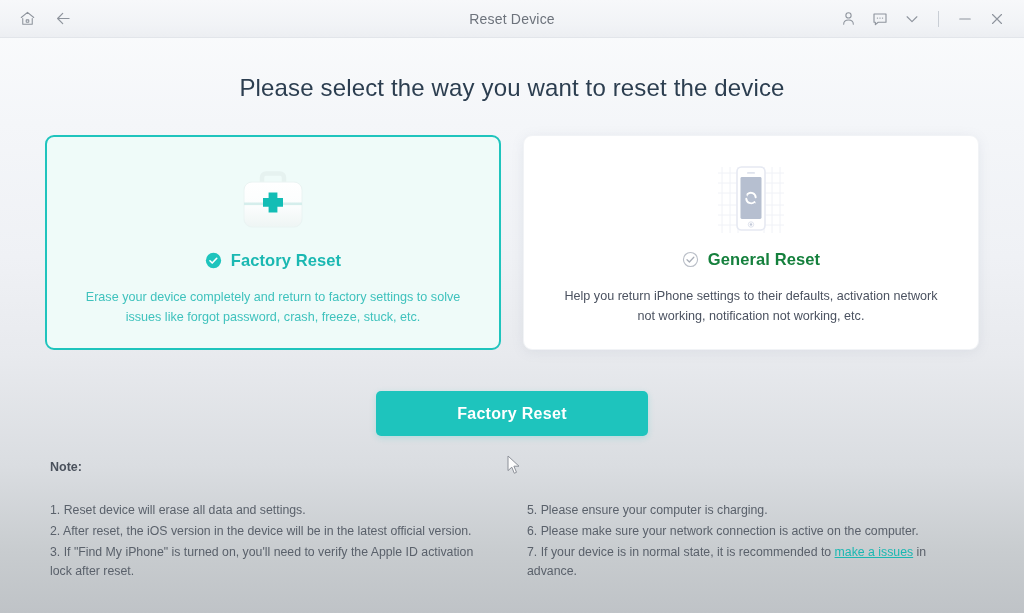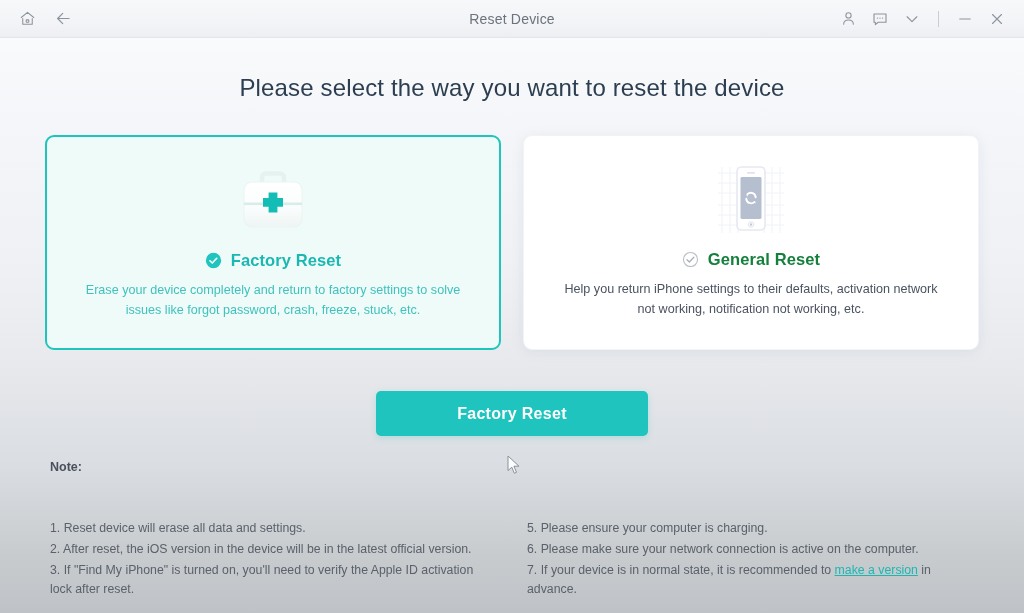--- a/index.html
+++ b/index.html
@@ -118,21 +118,21 @@
     font-size: 16.5px;
     font-weight: bold;
     letter-spacing: .1px;
   }
   .card.selected .card-title { color: #1bb8b2; }
   .card.unselected .card-title { color: #15803d; }
 
   .check-circle { width: 17px; height: 17px; display: block; }
 
   .card-desc {
-    margin-top: 11px;
+    margin-top: 18px;
     text-align: center;
     font-size: 12.6px;
     line-height: 1.55;
     width: 380px;
   }
   .card.selected .card-desc { color: #3fc2bd; }
   .card.unselected .card-desc { color: #4b5260; }
 
   
   .btn-wrap { display: flex; justify-content: center; margin-top: 41px; }
@@ -153,21 +153,21 @@
 
   
   .notes {
     margin-top: 24px;
     padding: 0 50px;
   }
   .notes-title {
     font-size: 12.5px;
     font-weight: bold;
     color: #4a515c;
-    margin-bottom: 18px;
+    margin-bottom: 0;
   }
   .notes-cols {
     display: flex;
     gap: 30px;
   }
   .notes-col { width: 470px; margin-top: 27px; }
   .note-line {
     font-size: 12.3px;
     color: #5a616b;
     line-height: 1.55;
@@ -338,21 +338,21 @@
     <div class="notes-col">
       <div class="note-line">1. Reset device will erase all data and settings.</div>
       <div class="note-line">2. After reset, the iOS version in the device will be in the latest official version.</div>
       <div class="note-line">3. If "Find My iPhone" is turned on, you'll need to verify the Apple ID activation lock after reset.</div>
     </div>
 
     <div class="notes-col">
       <div class="note-line">5. Please ensure your computer is charging.</div>
       <div class="note-line">6. Please make sure your network connection is active on the computer.</div>
       <div class="note-line">
-        <span>7. If your device is in normal state, it is recommended to </span><a class="note-link">make a version</a><span> in advance.</span>
+        <span>7. If your device is in normal state, it is recommended to </span><a class="note-link">make a issues</a><span> in advance.</span>
       </div>
     </div>
   </div>
 </div>
 
 <div class="cursor" style="left: 507px; top: 455px;">
   <svg width="14" height="20" viewBox="0 0 14 20">
     <path d="M1 1l11 10.2H6.9l2.6 6.1-2.2.95L4.8 12.2 1 15.6z" fill="#fdfdfd" stroke="#8c9098" stroke-width="1"></path>
   </svg>
 </div>

